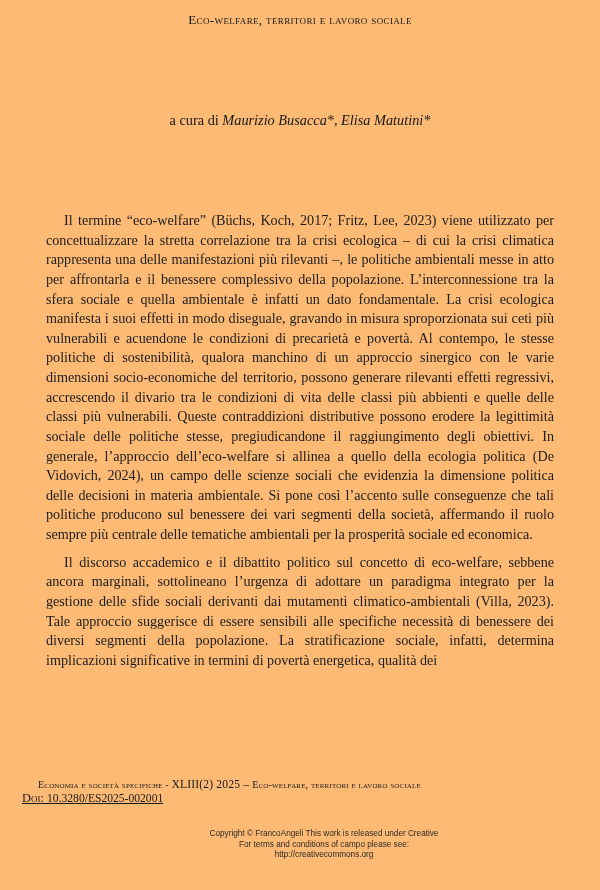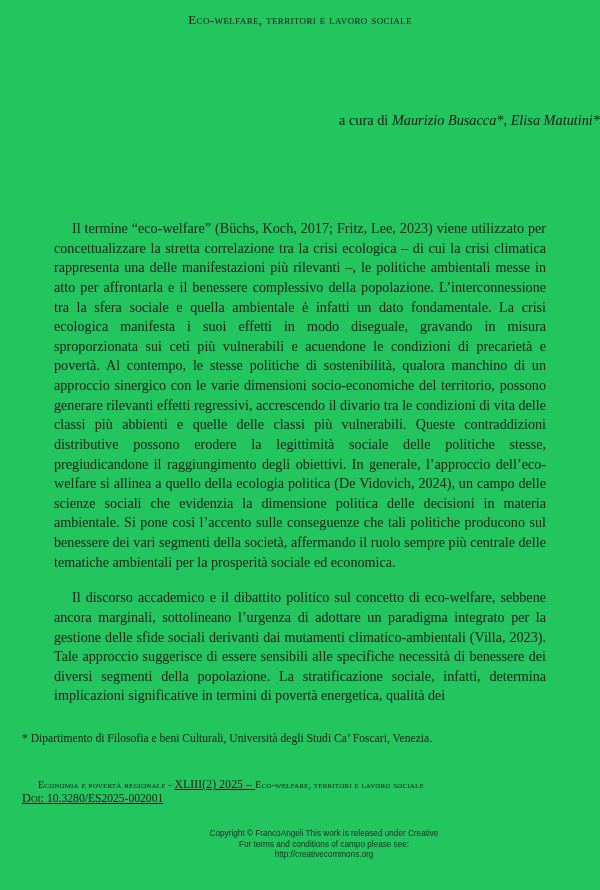--- a/index.html
+++ b/index.html
@@ -4,21 +4,21 @@
 <style>
   html, body {
     margin: 0;
     padding: 0;
     background: #ffffff;
   }
   .page {
     position: relative;
     width: 600px;
     height: 890px;
-    background: #22c55e;
+    background: #fdba74;
     overflow: hidden;
     font-family: "Liberation Serif", "DejaVu Serif", serif;
     color: #1a1a1a;
   }
 
   
   .doc-title {
     position: absolute;
     top: 12px;
     left: 0;
@@ -30,38 +30,38 @@
     color: #17181a;
     line-height: 1.25;
   }
 
   
   .byline {
     position: absolute;
     top: 111px;
     left: 0;
     width: 600px;
-    text-align: right;
+    text-align: center;
     font-size: 14.3px;
     color: #17181a;
     line-height: 1.3;
   }
   .byline .editors {
     font-style: italic;
   }
 
   
   .body-col {
     position: absolute;
     top: 203px;
     left: 38px;
     width: 524px;
   }
   .body-col p {
-    margin: 16px;
+    margin: 8px;
     text-align: justify;
     text-justify: inter-word;
     font-size: 14.15px;
     line-height: 19.62px;
     text-indent: 18px;
     color: #1b1c1e;
     hyphens: none;
   }
 
   
@@ -83,21 +83,20 @@
     width: 540px;
     font-size: 10.1px;
     font-variant: small-caps;
     letter-spacing: 0.15px;
     color: #1b1c1e;
     white-space: nowrap;
   }
   .footer-journal .vol {
     font-variant: normal;
     font-size: 11.6px;
-    text-decoration: underline;
   }
   .footer-doi {
     position: absolute;
     top: 791px;
     left: 22px;
     width: 540px;
     font-size: 11.6px;
     color: #1b1c1e;
     white-space: nowrap;
     text-decoration: underline;
@@ -133,24 +132,23 @@
 
   <div class="byline">
     <span>a cura di </span><span class="editors">Maurizio Busacca*, Elisa Matutini*</span>
   </div>
 
   <div class="body-col">
     <p>Il termine “eco-welfare” (Büchs, Koch, 2017; Fritz, Lee, 2023) viene utilizzato per concettualizzare la stretta correlazione tra la crisi ecologica – di cui la crisi climatica rappresenta una delle manifestazioni più rilevanti –, le politiche ambientali messe in atto per affrontarla e il benessere complessivo della popolazione. L’interconnessione tra la sfera sociale e quella ambientale è infatti un dato fondamentale. La crisi ecologica manifesta i suoi effetti in modo diseguale, gravando in misura sproporzionata sui ceti più vulnerabili e acuendone le condizioni di precarietà e povertà. Al contempo, le stesse politiche di sostenibilità, qualora manchino di un approccio sinergico con le varie dimensioni socio-economiche del territorio, possono generare rilevanti effetti regressivi, accrescendo il divario tra le condizioni di vita delle classi più abbienti e quelle delle classi più vulnerabili. Queste contraddizioni distributive possono erodere la legittimità sociale delle politiche stesse, pregiudicandone il raggiungimento degli obiettivi. In generale, l’approccio dell’eco-welfare si allinea a quello della ecologia politica (De Vidovich, 2024), un campo delle scienze sociali che evidenzia la dimensione politica delle decisioni in materia ambientale. Si pone così l’accento sulle conseguenze che tali politiche producono sul benessere dei vari segmenti della società, affermando il ruolo sempre più centrale delle tematiche ambientali per la prosperità sociale ed economica.</p>
     <p>Il discorso accademico e il dibattito politico sul concetto di eco-welfare, sebbene ancora marginali, sottolineano l’urgenza di adottare un paradigma integrato per la gestione delle sfide sociali derivanti dai mutamenti climatico-ambientali (Villa, 2023). Tale approccio suggerisce di essere sensibili alle specifiche necessità di benessere dei diversi segmenti della popolazione. La stratificazione sociale, infatti, determina implicazioni significative in termini di povertà energetica, qualità dei</p>
   </div>
 
-  <div class="footnote">* Dipartimento di Filosofia e beni Culturali, Università degli Studi Ca’ Foscari, Venezia.</div>
 
   <div class="footer-journal">
-    <span>Economia e povertà regionale - </span><span class="vol">XLIII(2) 2025 – </span><span>Eco-welfare, territori e lavoro sociale</span>
+    <span>Economia e società specifiche - </span><span class="vol">XLIII(2) 2025 – </span><span>Eco-welfare, territori e lavoro sociale</span>
   </div>
 
   <div class="footer-doi">
     <span class="doi-label">Doi: </span><span>10.3280/ES2025-002001</span>
   </div>
 
   <div class="copyright">
     <div>Copyright © FrancoAngeli This work is released under Creative</div>
     <div>For terms and conditions of campo please see:</div>
     <div>http://creativecommons.org</div>

